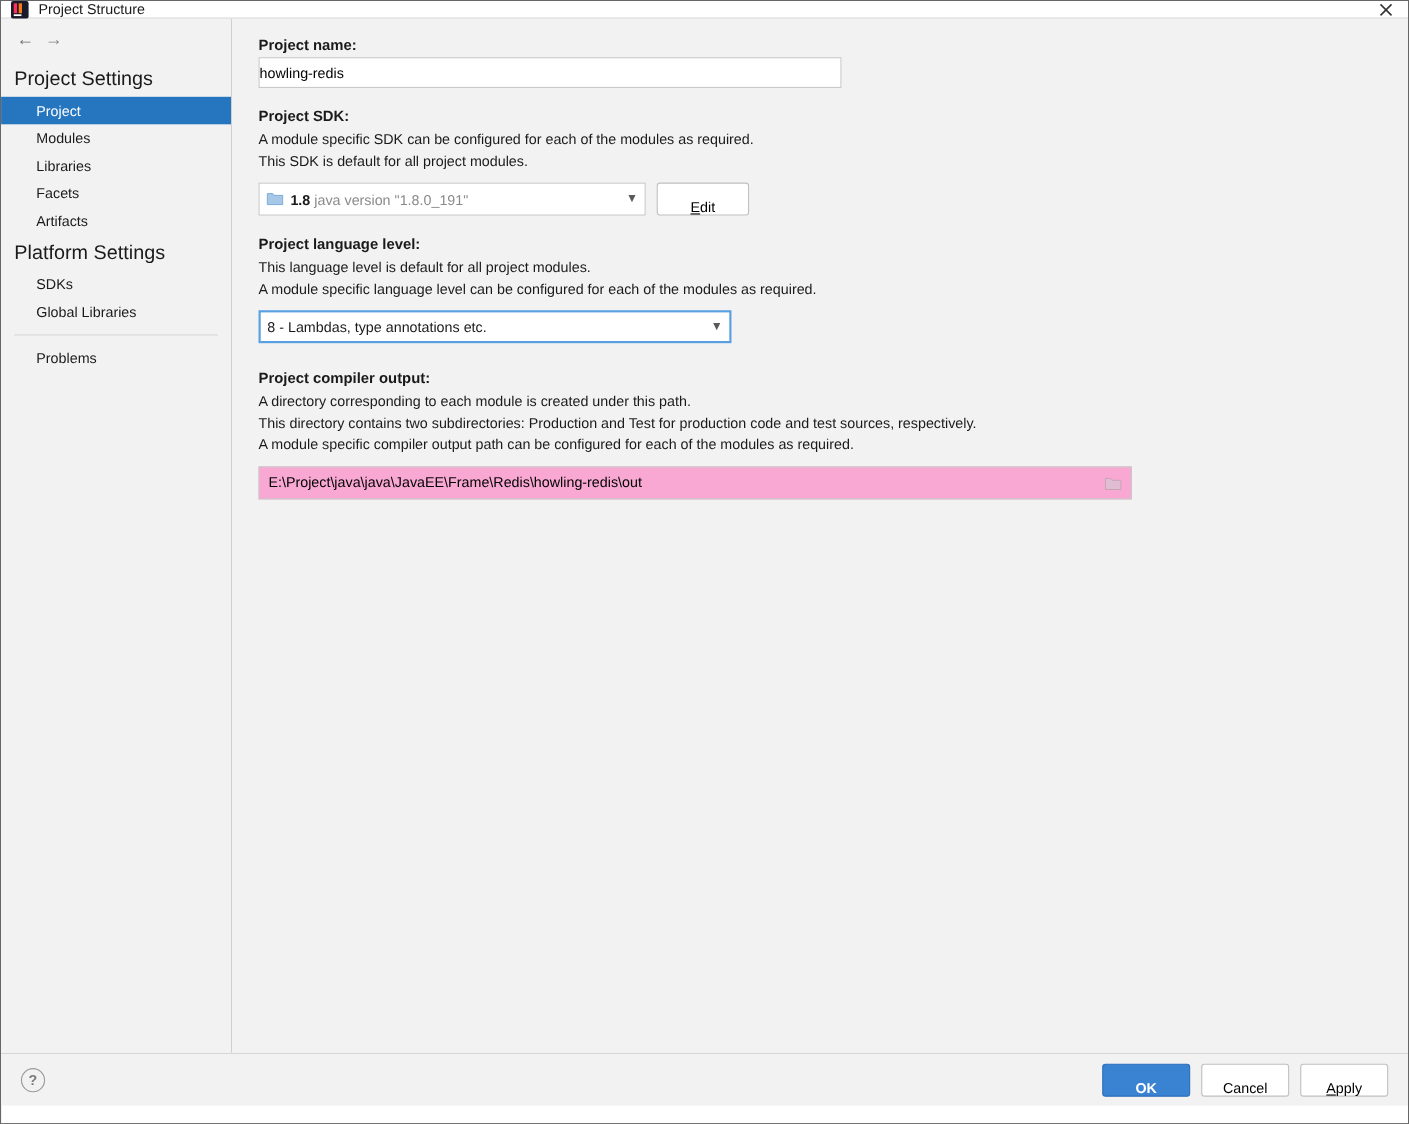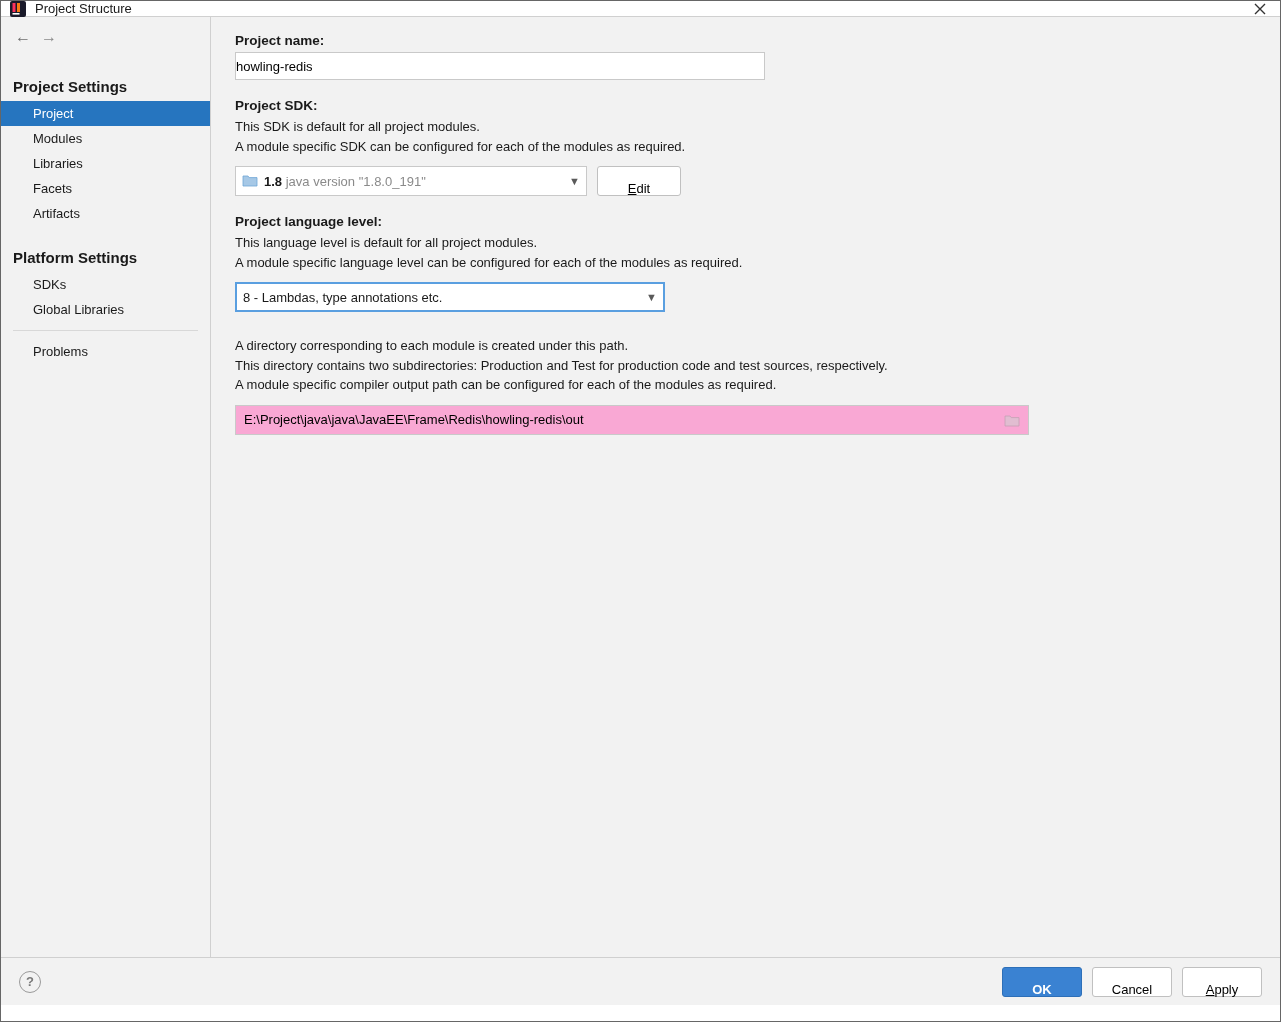--- a/index.html
+++ b/index.html
@@ -42,25 +42,24 @@
     border-right: 1px solid #d0d0d0;
     padding-top: 8px;
   }
   .nav-row {
     display:flex; gap:10px;
     padding: 4px 14px 10px 14px;
   }
   .nav-arrow { color:#8a8a8a; font-size:16px; line-height:1; }
   .nav-arrow.enabled { color:#6f6f6f; }
   .section-header {
-    font-weight: 700;
-    font-size: 15px;
+    font-weight: 400;
+    font-size: 18px;
     padding: 6px 12px 6px 12px;
     color: #1a1a1a;
-    margin-top: 17px;
   }
   .sidebar-item {
     padding: 5px 12px 5px 32px;
     font-size: 13px;
     cursor: pointer;
   }
   .sidebar-item.selected {
     background: #2675bf;
     color: #fff;
   }
@@ -210,22 +209,22 @@
     <div class="sidebar-item"><span>Problems</span></div>
   </div>
 
   <div class="main">
 
     <div class="field-label">Project name:</div>
     <input class="text-input" type="text" value="howling-redis" style="">
 
     <div class="field-label">Project SDK:</div>
     <div class="desc-block">
+      <div class="desc">A module specific SDK can be configured for each of the modules as required.</div>
       <div class="desc">This SDK is default for all project modules.</div>
-      <div class="desc">A module specific SDK can be configured for each of the modules as required.</div>
     </div>
     <div class="row">
       <div class="combo">
         <span class="folder-icon">
           <svg width="16" height="14" viewBox="0 0 16 14">
               <path d="M1 3h5l1.2 1.6H15v8.4H1z" fill="#a6c8e6" stroke="#6ea6d6" stroke-width="0.8"></path>
             </svg>
         </span>
         <span class="combo-val">
           <b>1.8</b>
@@ -243,20 +242,21 @@
     </div>
     <div class="row">
       <div class="combo focused">
         <span class="combo-val">8 - Lambdas, type annotations etc.</span>
         <span class="chev">▼</span>
       </div>
     </div>
 
     <div style="height:6px"></div>
 
+    <div class="field-label">Project compiler output:</div>
     <div class="desc-block">
       <div class="desc">A directory corresponding to each module is created under this path.</div>
       <div class="desc">This directory contains two subdirectories: Production and Test for production code and test sources, respectively.</div>
       <div class="desc">A module specific compiler output path can be configured for each of the modules as required.</div>
     </div>
     <div class="output-row">
       <input type="text" value="E:\Project\java\java\JavaEE\Frame\Redis\howling-redis\out" style="">
       <span class="folder-btn">
         <svg width="16" height="14" viewBox="0 0 16 14">
             <path d="M1 3h5l1.2 1.6H15v8.4H1z" fill="#cfcfcf" stroke="#9a9a9a" stroke-width="0.8"></path>

